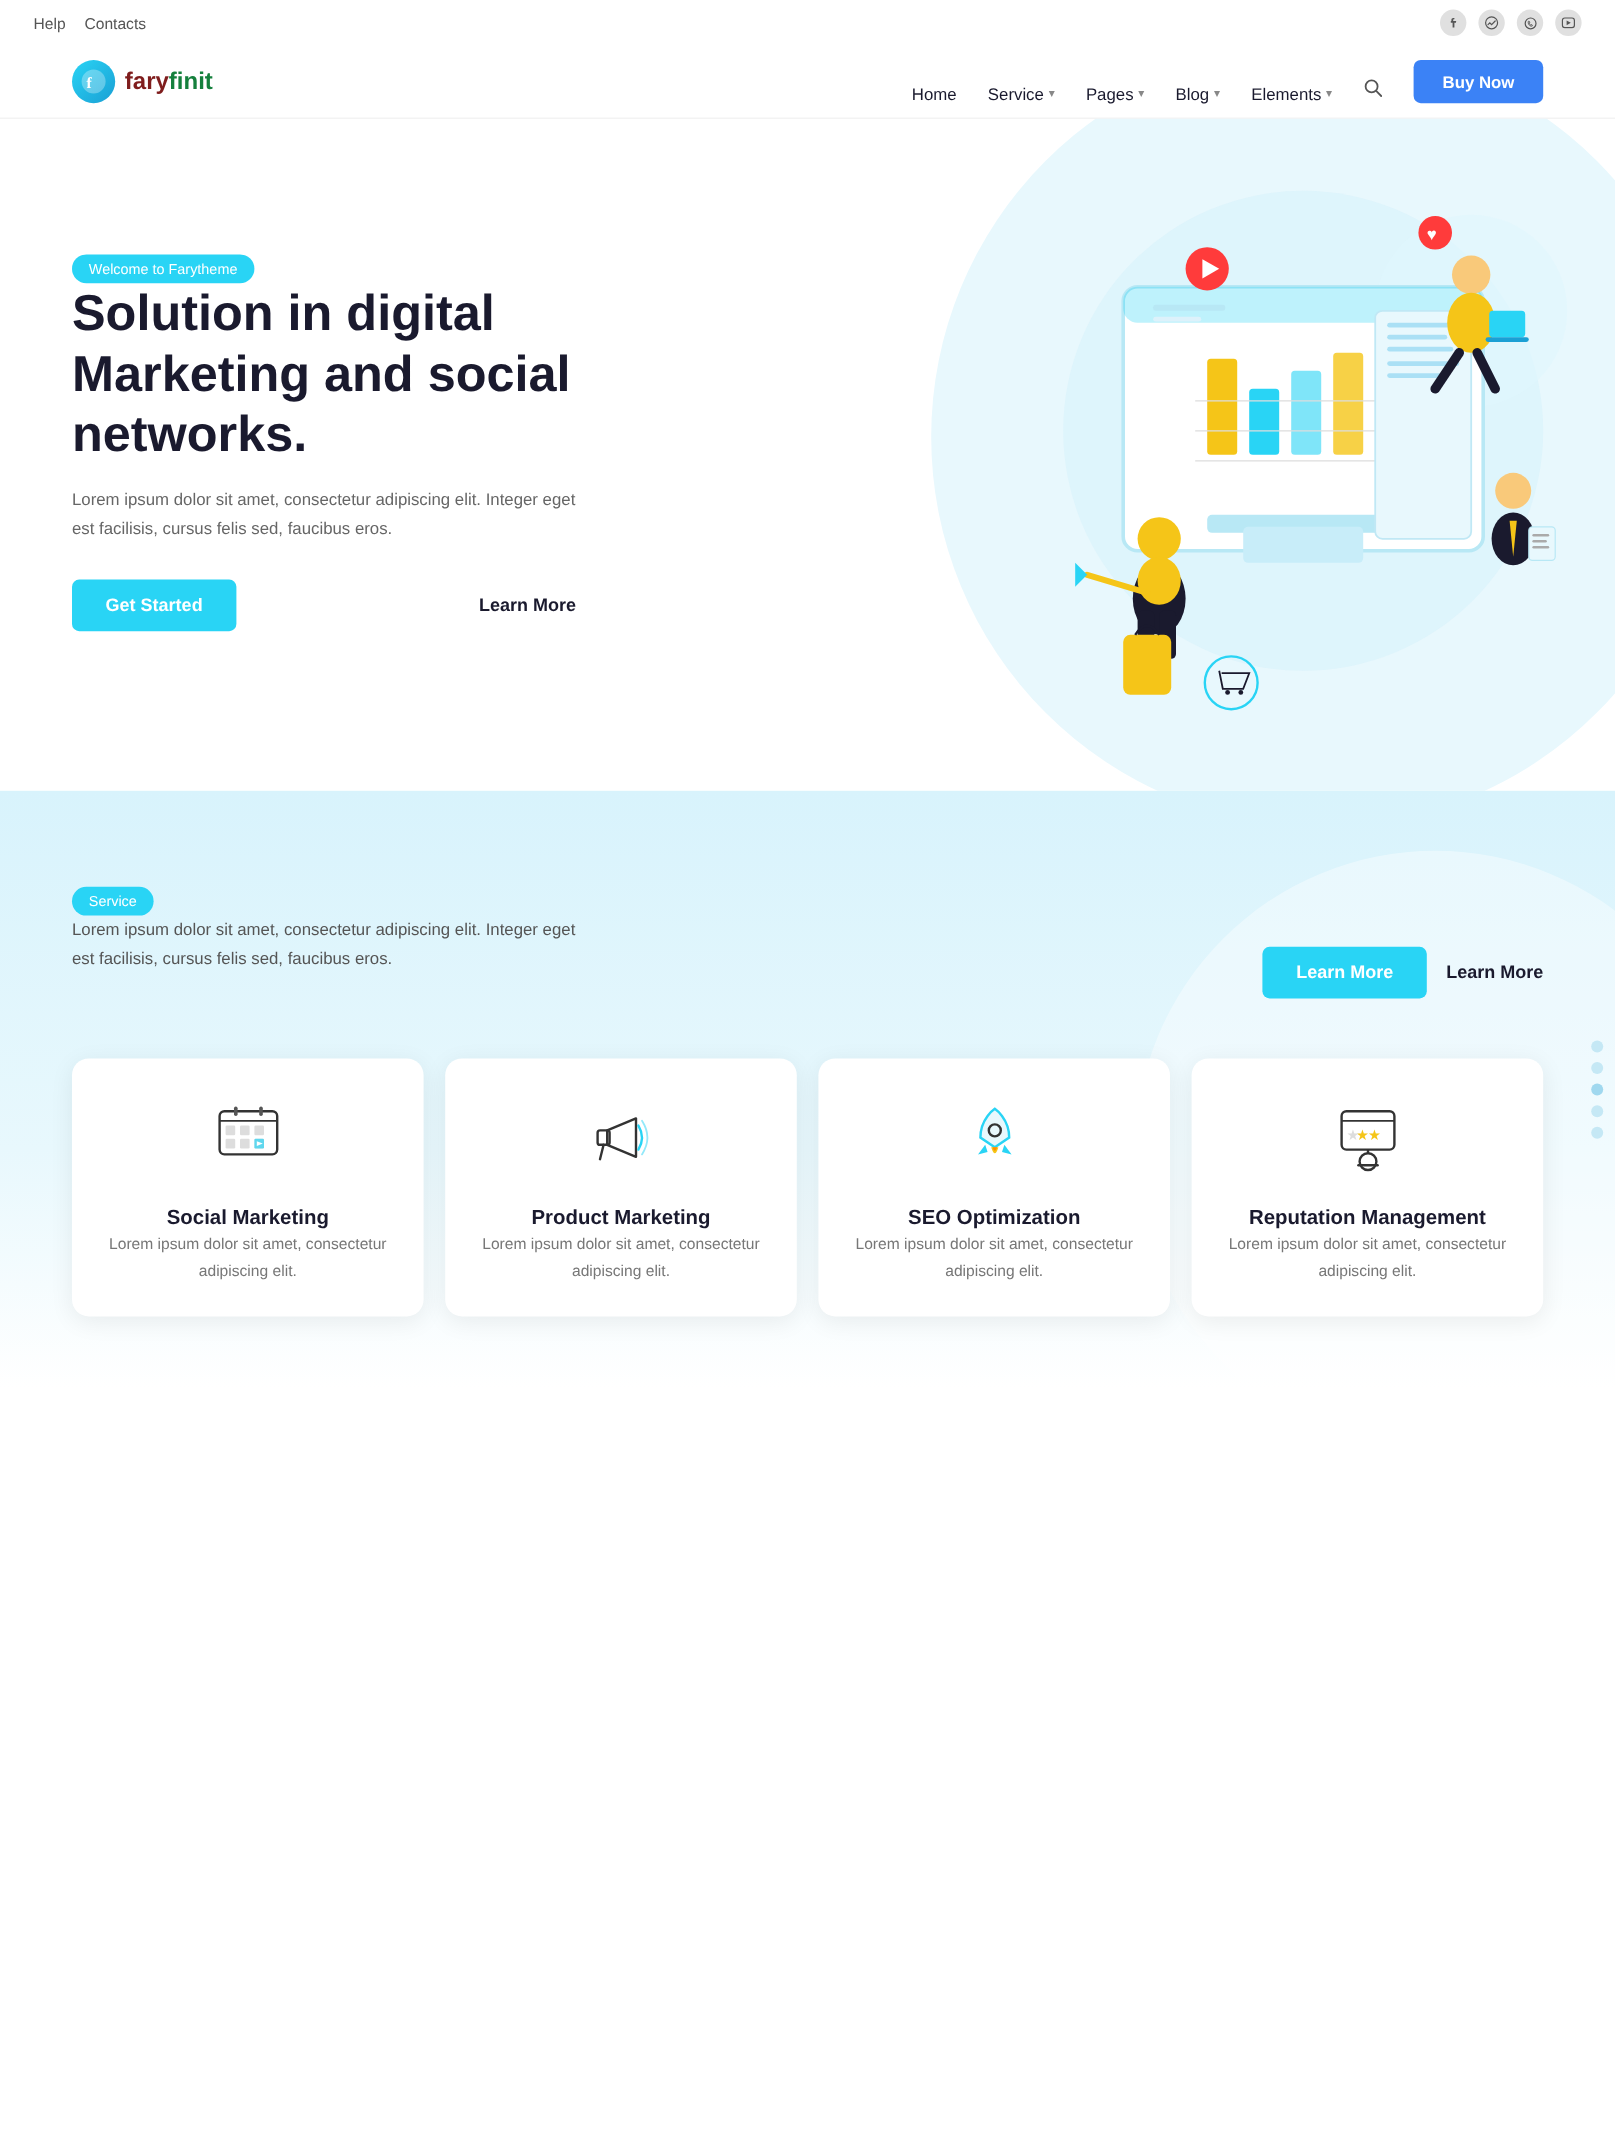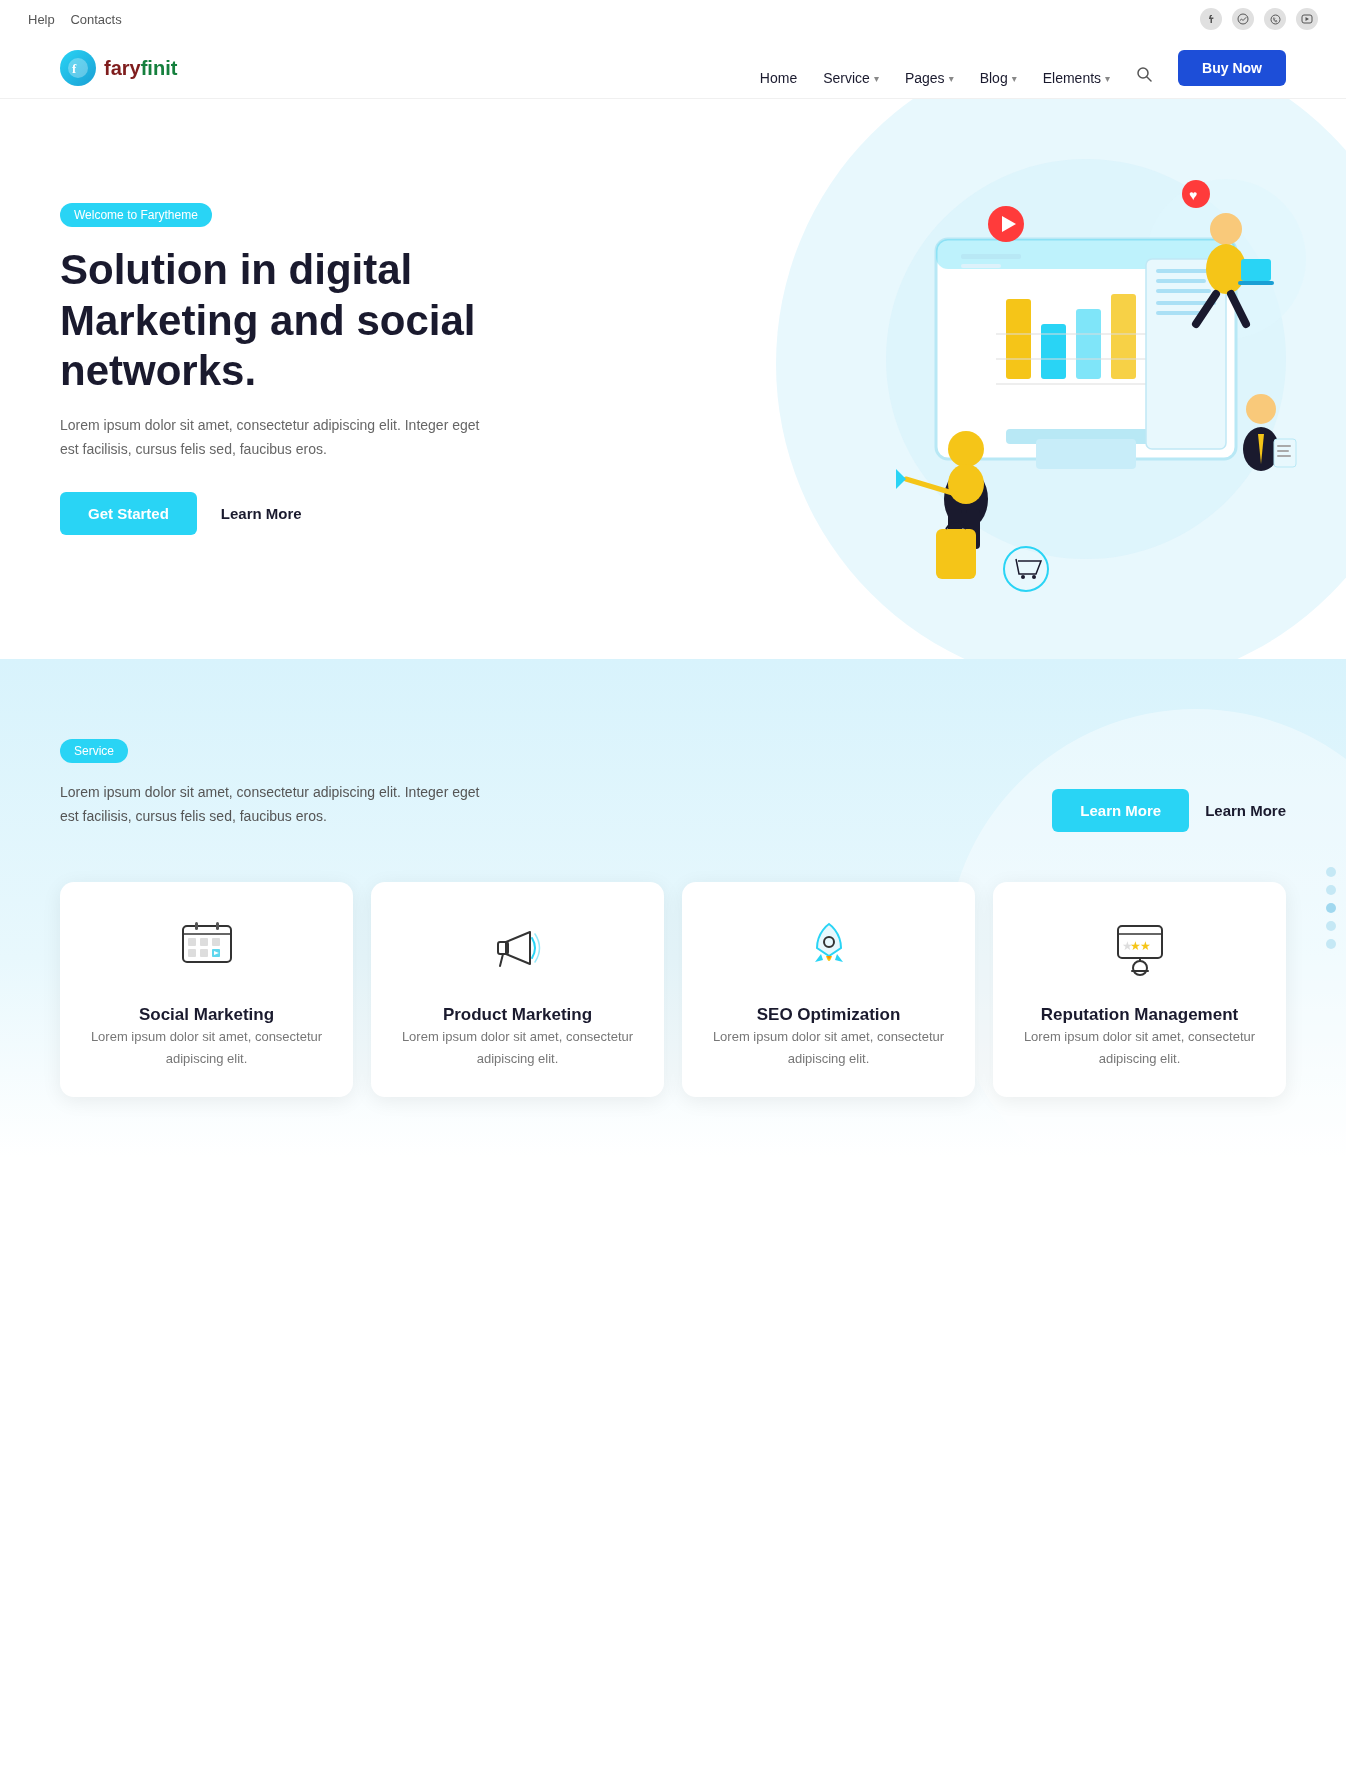--- a/index.html
+++ b/index.html
@@ -14,30 +14,30 @@
     
     .navbar { display: flex; justify-content: space-between; align-items: center; padding: 12px 60px; border-bottom: 1px solid #f0f0f0; }
     .logo { display: flex; align-items: center; gap: 8px; }
     .logo-icon { width: 36px; height: 36px; border-radius: 50%; background: linear-gradient(135deg, #29d4f5, #1a9fd4); display: flex; align-items: center; justify-content: center; font-size: 16px; color: #fff; font-weight: bold; }
     .logo-text { font-size: 20px; font-weight: 600; color: #1a1a2e; }
     .logo-text span { color: #7f1d1d; }
     .nav-links { display: flex; align-items: flex-end; gap: 26px; font-size: 14px; }
     .nav-links a { color: #1a1a2e; text-decoration: none; display: flex; align-items: center; gap: 4px; font-weight: 500; }
     .nav-chevron { font-size: 10px; color: #888; }
     .nav-search { cursor: pointer; color: #555; font-size: 16px; }
-    .btn-buy { background: #1d4ed8; color: #fff; border: none; padding: 10px 24px; border-radius: 6px; font-size: 14px; font-weight: 600; cursor: pointer; }
+    .btn-buy { background: #3b82f6; color: #fff; border: none; padding: 10px 24px; border-radius: 6px; font-size: 14px; font-weight: 600; cursor: pointer; }
 
     
     .hero { position: relative; padding: 60px 60px 80px; display: flex; align-items: center; overflow: hidden; min-height: 560px; }
     .hero-bg-circle { position: absolute; right: -80px; top: -60px; width: 650px; height: 650px; background: #e8f8fd; border-radius: 50%; z-index: 0; }
     .hero-content { position: relative; z-index: 1; max-width: 420px; }
-    .badge { display: inline-block; background: #29d4f5; color: #fff; font-size: 12px; padding: 5px 14px; border-radius: 20px; margin-bottom: 18px; font-weight: 500; }
+    .badge { display: inline-block; background: #29d4f5; color: #fff; font-size: 12px; padding: 5px 14px; border-radius: 20px; font-weight: 500; }
     .hero-title { font-size: 42px; font-weight: 800; color: #1a1a2e; line-height: 1.2; margin-bottom: 18px; }
     .hero-desc { font-size: 14px; color: #666; line-height: 1.7; margin-bottom: 30px; }
-    .hero-buttons { display: flex; align-items: center; gap: 24px; }
+    .hero-buttons { display: flex; align-items: center; gap: 24px; justify-content: space-between; }
     .btn-primary { background: #29d4f5; color: #fff; border: none; padding: 13px 28px; border-radius: 6px; font-size: 15px; font-weight: 600; cursor: pointer; }
     .btn-learn { background: none; border: none; font-size: 15px; font-weight: 700; color: #1a1a2e; cursor: pointer; text-decoration: none; }
     .hero-illustration { position: absolute; right: 40px; top: 40px; z-index: 1; width: 500px; height: 480px; }
 
     
     .service-section { background: linear-gradient(180deg, #d8f3fc 0%, #e8f8fd 60%, #fff 100%); padding: 80px 60px 60px; position: relative; overflow: hidden; }
     .service-bg-circle { position: absolute; right: -100px; top: 50px; width: 500px; height: 500px; background: rgba(255,255,255,0.4); border-radius: 50%; z-index: 0; }
     .service-header { display: flex; align-items: flex-start; justify-content: space-between; position: relative; z-index: 1; margin-bottom: 50px; }
     .service-left { max-width: 420px; }
     .service-title { font-size: 36px; font-weight: 800; color: #1a1a2e; line-height: 1.25; margin: 14px 0 16px; }

